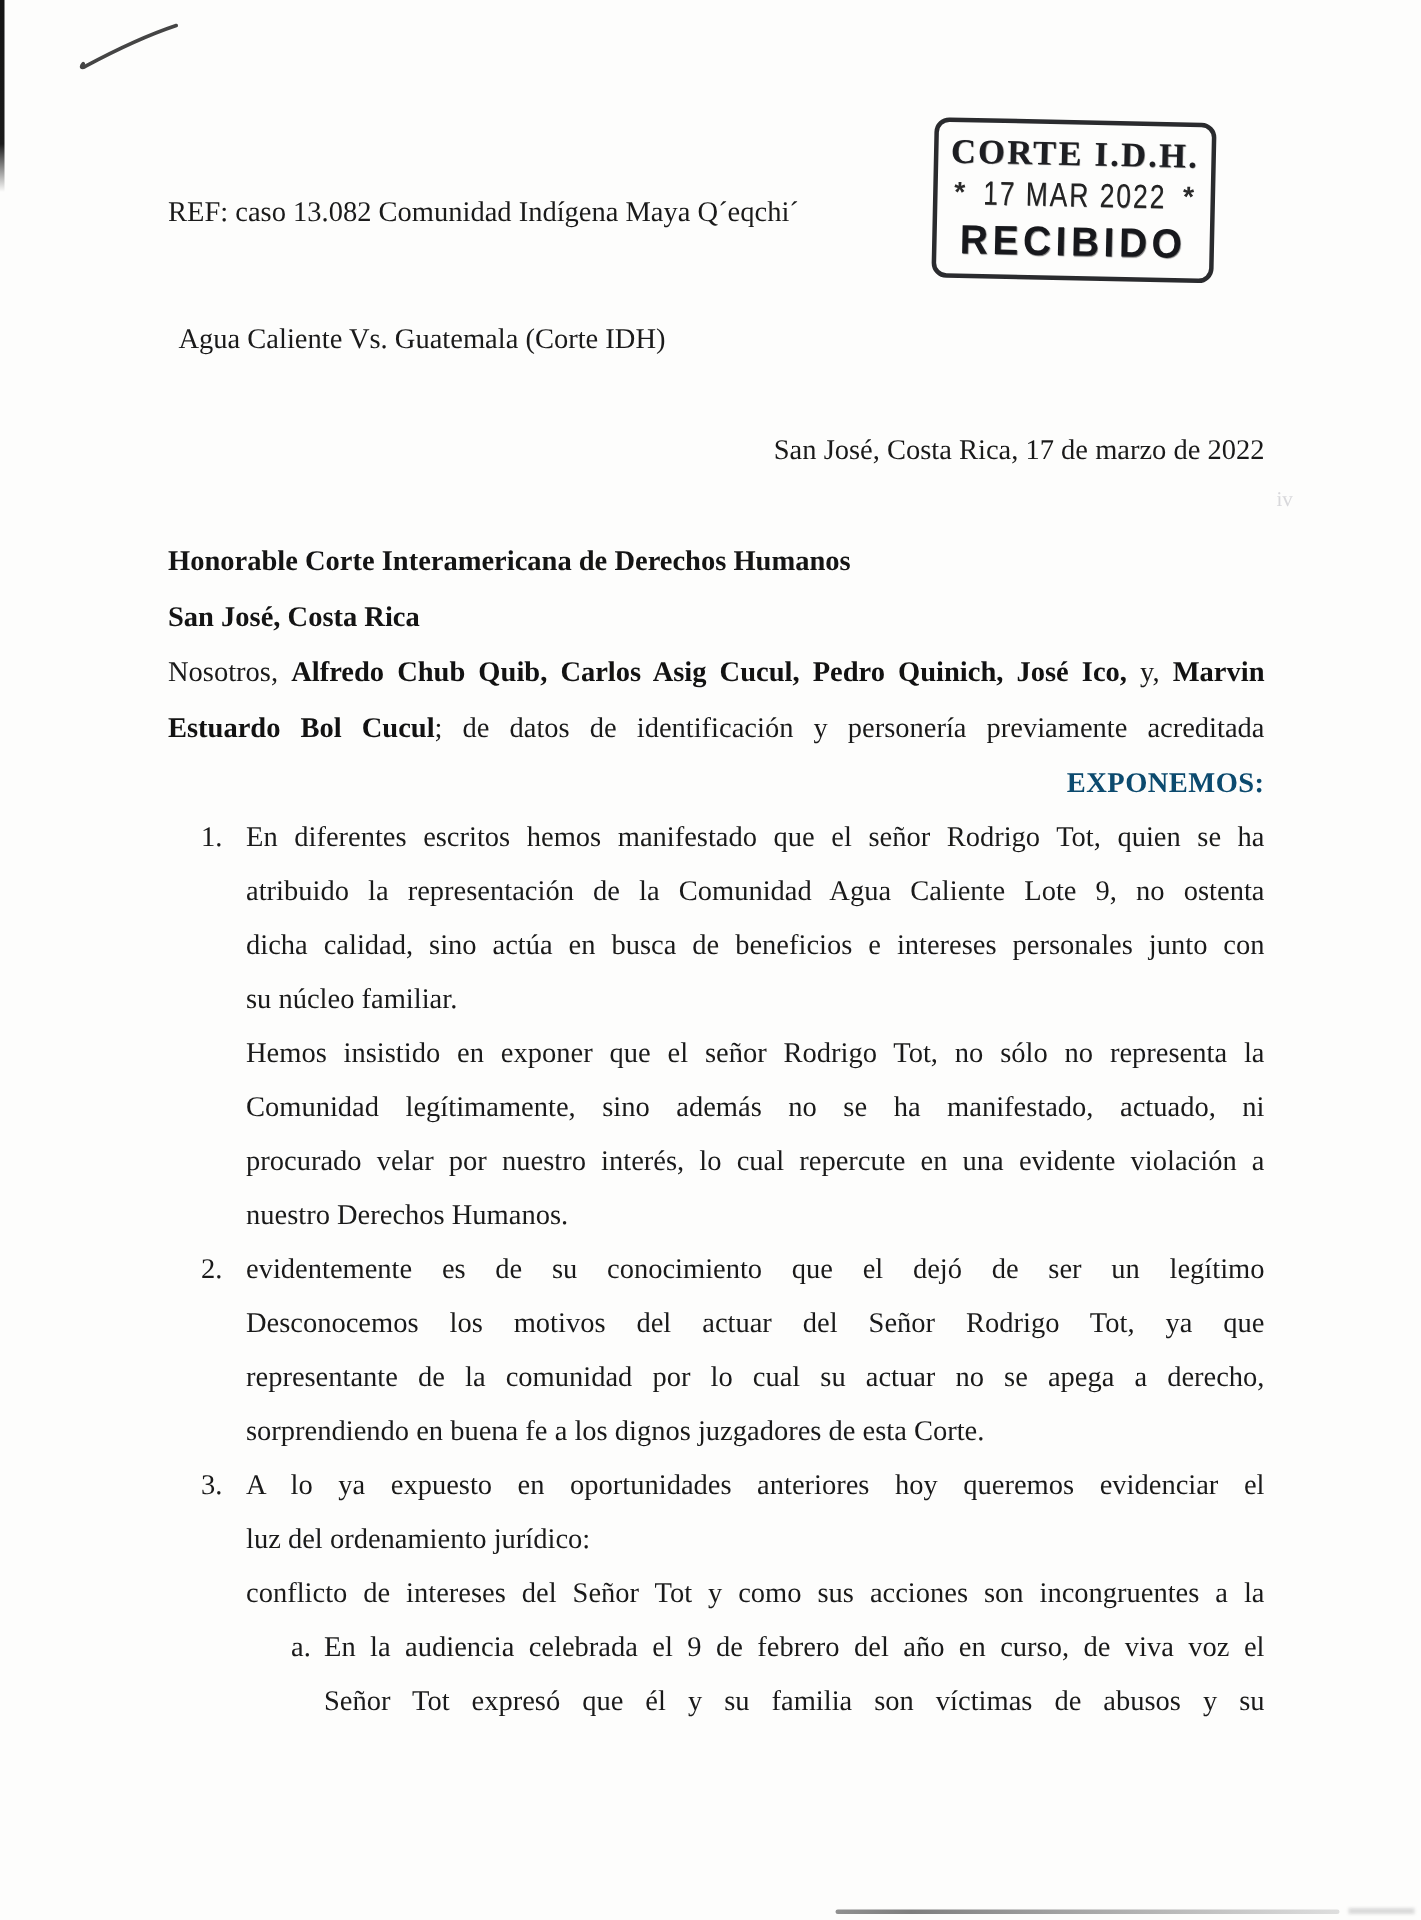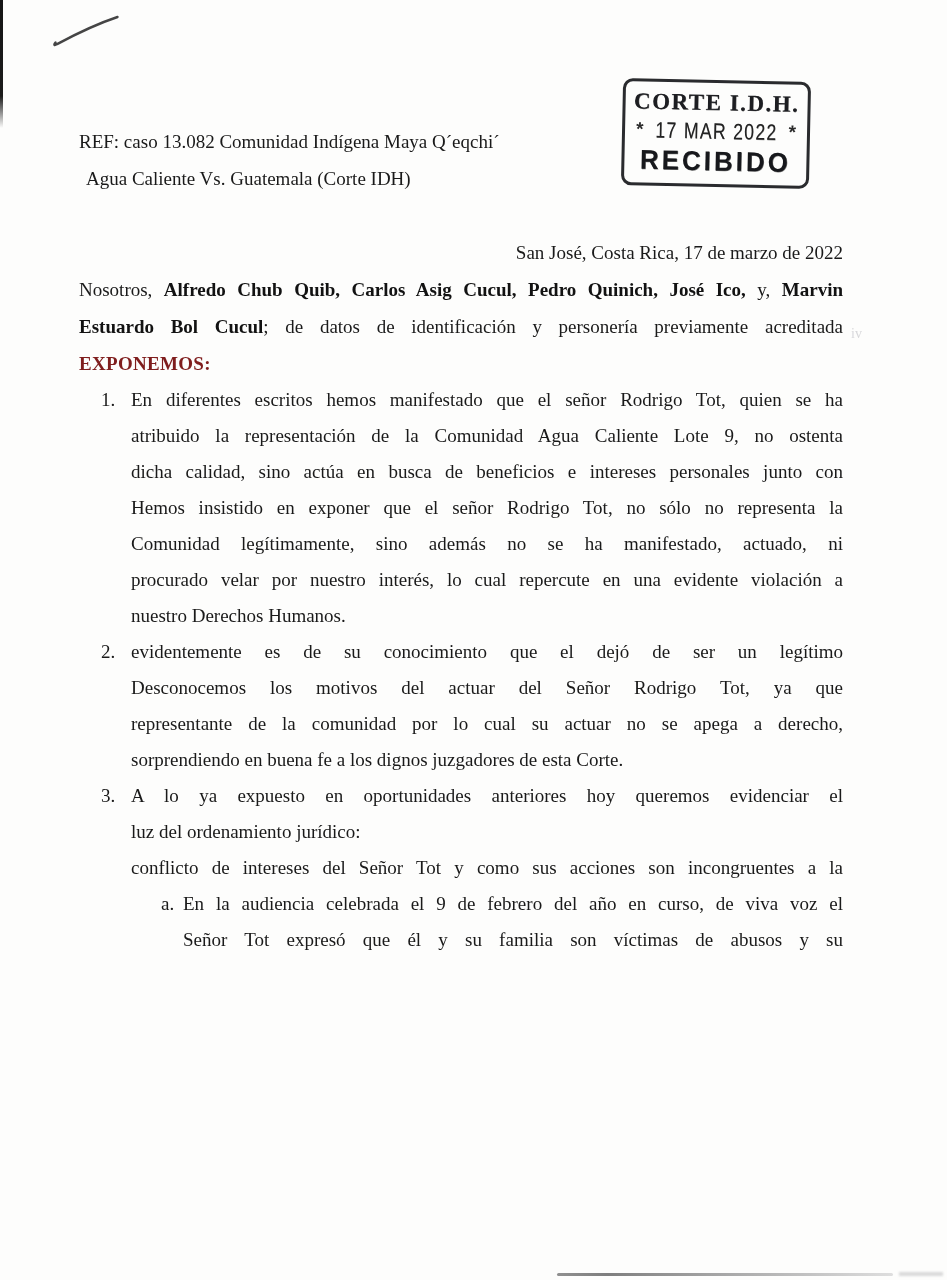--- a/index.html
+++ b/index.html
@@ -60,29 +60,29 @@
   .stamp-received {
     font-family: "Liberation Sans", sans-serif; font-weight: bold; font-size: 26px;
     letter-spacing: 3px; color: #17181c; transform: scaleY(1.05);
     text-shadow: 0.5px 0.5px 0.6px rgba(10,10,10,0.55);
     white-space: nowrap;
   }
 
   
   .content {
     position: relative;
-    padding: 123px 104px 0 79px;
+    padding: 123px 104px 0 112px;
     font-size: 19px; line-height: 37px;
   }
-  .ref-line2 { padding-left: 7px; }
+  .ref-line2 { padding-left: 7px; margin-top: 48px; }
   .dateline { margin-top: 37px; text-align: right; }
   .addressee { margin-top: 37px; font-weight: bold; color: #141414; }
   .ln { text-align: justify; }
   .j  { text-align-last: justify; }
-  .heading { font-weight: bold; text-align: left; letter-spacing: 0.3px; color: #7f1d1d; }
+  .heading { font-weight: bold; text-align: right; letter-spacing: 0.3px; color: #0c4a6e; }
   b { color: #121212; }
 
   .list { line-height: 36px; }
   .li { display: flex; align-items: flex-start; }
   .num { flex: 0 0 30px; margin-left: 22px; }
   .li-body { flex: 1; min-width: 0; }
   .sub { display: flex; align-items: flex-start; }
   .marker { flex: 0 0 22px; margin-left: 30px; }
   .sub-body { flex: 1; min-width: 0; }
 </style>
@@ -111,36 +111,41 @@
 
   <div class="content">
 
     <div class="ref">
       <div>REF: caso 13.082 Comunidad Indígena Maya Q´eqchi´</div>
       <div class="ref-line2">Agua Caliente Vs. Guatemala (Corte IDH)</div>
     </div>
 
     <div class="dateline">San José, Costa Rica, 17 de marzo de 2022</div>
 
+    <div class="addressee">
+      <div>Honorable Corte Interamericana de Derechos Humanos</div>
+      <div>San José, Costa Rica</div>
+    </div>
 
     <div class="intro">
       <div class="ln j"><span>Nosotros, </span><b>Alfredo Chub Quib, Carlos Asig Cucul, Pedro Quinich, José Ico,</b><span> y, </span><b>Marvin</b></div>
       <div class="ln j"><b>Estuardo Bol Cucul</b><span>; de datos de identificación y personería previamente acreditada</span></div>
     </div>
 
     <div class="heading">EXPONEMOS:</div>
 
     <div class="list">
 
       <div class="li">
         <div class="num">1.</div>
         <div class="li-body">
           <div class="ln j">En diferentes escritos hemos manifestado que el señor Rodrigo Tot, quien se ha</div>
           <div class="ln j">atribuido la representación de la Comunidad Agua Caliente Lote 9, no ostenta</div>
           <div class="ln j">dicha calidad, sino actúa en busca de beneficios e intereses personales junto con</div>
+          <div class="ln">su núcleo familiar.</div>
           <div class="ln j">Hemos insistido en exponer que el señor Rodrigo Tot, no sólo no representa la</div>
           <div class="ln j">Comunidad legítimamente, sino además no se ha manifestado, actuado, ni</div>
           <div class="ln j">procurado velar por nuestro interés, lo cual repercute en una evidente violación a</div>
           <div class="ln">nuestro Derechos Humanos.</div>
         </div>
       </div>
 
       <div class="li">
         <div class="num">2.</div>
         <div class="li-body">

